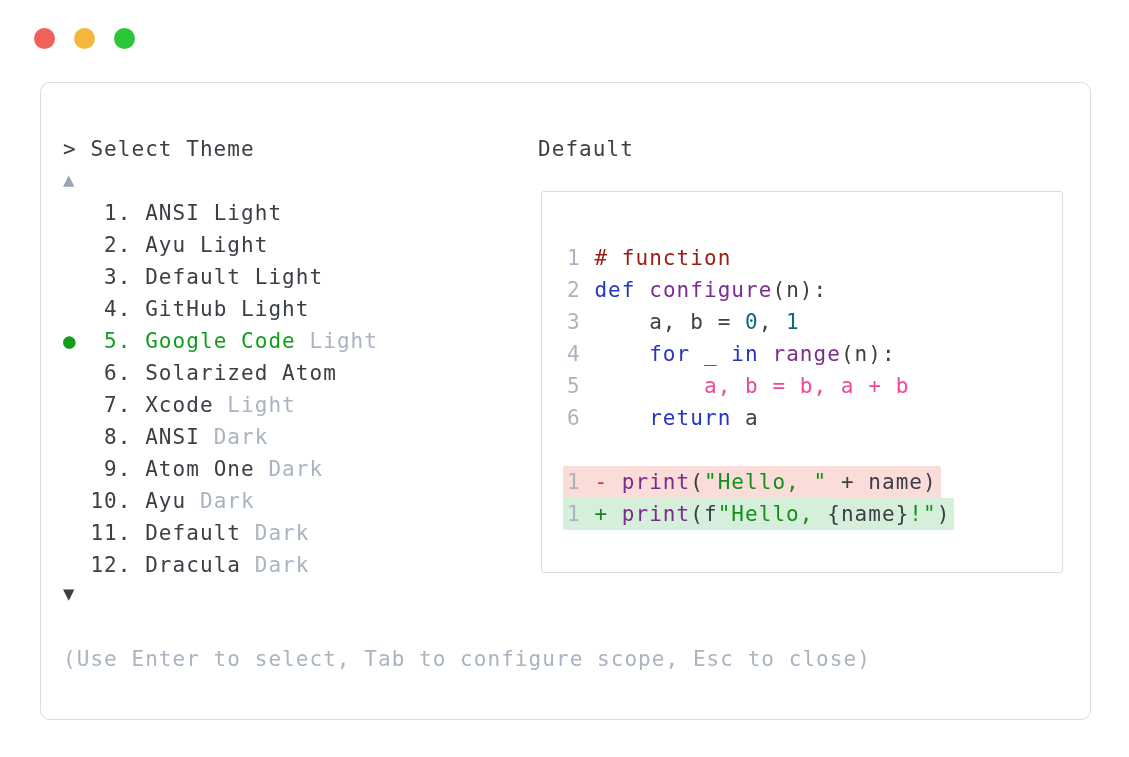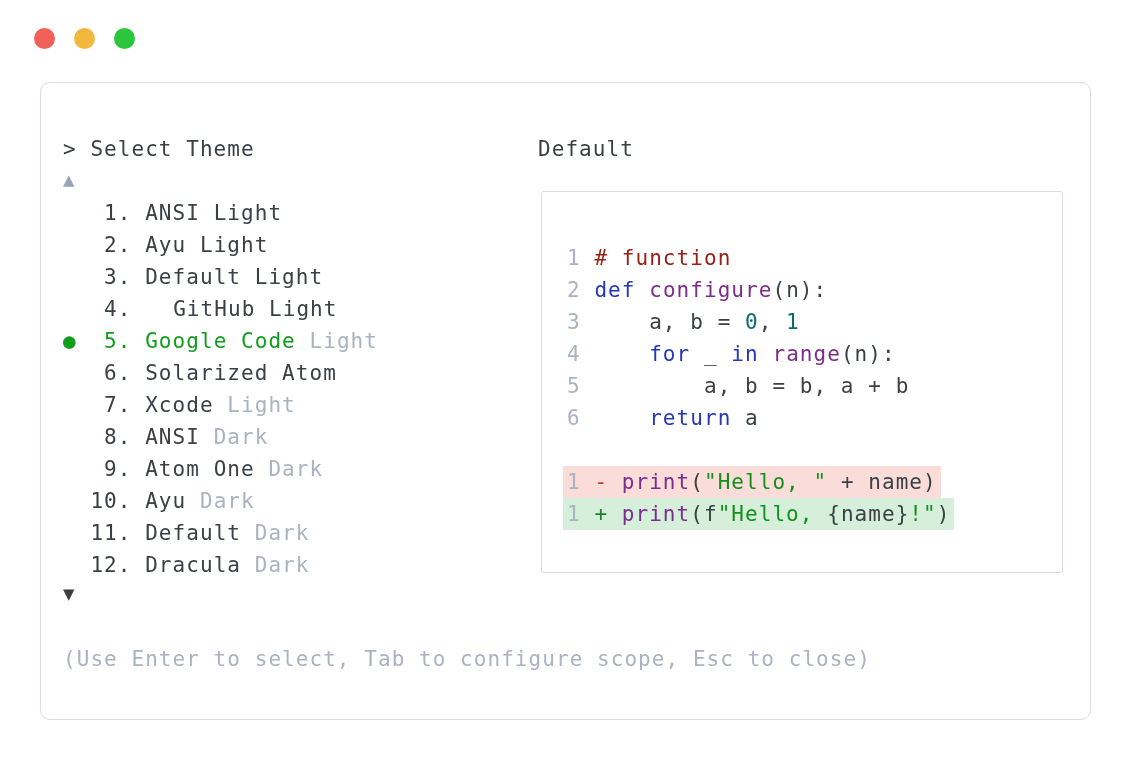--- a/index.html
+++ b/index.html
@@ -35,41 +35,41 @@
 <div class="panel">
   <div class="line prompt">&gt; Select Theme</div>
   <div class="line preview-title">Default</div>
 
   <div class="line tri tri-up">▲</div>
 
   <div class="list">
       <div class="row"><span style="color: rgb(17, 158, 29);">  </span><span style="color: rgb(58, 64, 70);"> 1. </span><span style="color: rgb(58, 64, 70);">ANSI Light</span></div>
       <div class="row"><span style="color: rgb(17, 158, 29);">  </span><span style="color: rgb(58, 64, 70);"> 2. </span><span style="color: rgb(58, 64, 70);">Ayu Light</span></div>
       <div class="row"><span style="color: rgb(17, 158, 29);">  </span><span style="color: rgb(58, 64, 70);"> 3. </span><span style="color: rgb(58, 64, 70);">Default Light</span></div>
-      <div class="row"><span style="color: rgb(17, 158, 29);">  </span><span style="color: rgb(58, 64, 70);"> 4. </span><span style="color: rgb(58, 64, 70); margin-left: 28px;">GitHub Light</span></div>
+      <div class="row"><span style="color: rgb(17, 158, 29);">  </span><span style="color: rgb(58, 64, 70);"> 4. </span><span style="color: rgb(58, 64, 70);">GitHub Light</span></div>
       <div class="row"><span style="color: rgb(17, 158, 29);">● </span><span style="color: rgb(17, 158, 29);"> 5. </span><span style="color: rgb(17, 158, 29);">Google Code</span><span style="color: rgb(169, 179, 194);"> Light</span></div>
       <div class="row"><span style="color: rgb(17, 158, 29);">  </span><span style="color: rgb(58, 64, 70);"> 6. </span><span style="color: rgb(58, 64, 70);">Solarized Atom</span></div>
       <div class="row"><span style="color: rgb(17, 158, 29);">  </span><span style="color: rgb(58, 64, 70);"> 7. </span><span style="color: rgb(58, 64, 70);">Xcode</span><span style="color: rgb(169, 179, 194);"> Light</span></div>
       <div class="row"><span style="color: rgb(17, 158, 29);">  </span><span style="color: rgb(58, 64, 70);"> 8. </span><span style="color: #404040;">ANSI</span><span style="color: rgb(169, 179, 194);"> Dark</span></div>
       <div class="row"><span style="color: rgb(17, 158, 29);">  </span><span style="color: rgb(58, 64, 70);"> 9. </span><span style="color: rgb(58, 64, 70);">Atom One</span><span style="color: rgb(169, 179, 194);"> Dark</span></div>
       <div class="row"><span style="color: rgb(17, 158, 29);">  </span><span style="color: rgb(58, 64, 70);">10. </span><span style="color: rgb(58, 64, 70);">Ayu</span><span style="color: rgb(169, 179, 194);"> Dark</span></div>
       <div class="row"><span style="color: rgb(17, 158, 29);">  </span><span style="color: rgb(58, 64, 70);">11. </span><span style="color: rgb(58, 64, 70);">Default</span><span style="color: rgb(169, 179, 194);"> Dark</span></div>
       <div class="row"><span style="color: rgb(17, 158, 29);">  </span><span style="color: rgb(58, 64, 70);">12. </span><span style="color: rgb(58, 64, 70);">Dracula</span><span style="color: rgb(169, 179, 194);"> Dark</span></div>
     </div>
 
   <div class="line tri tri-down">▼</div>
 
   <div class="line footer">(Use Enter to select, Tab to configure scope, Esc to close)</div>
 
   <div class="preview-box">
     <div class="code">
         <div class="row"><span style="color: rgb(169, 179, 194);">1 </span><span style="color: rgb(153, 32, 21);"># function</span></div>
         <div class="row"><span style="color: rgb(169, 179, 194);">2 </span><span style="color: rgb(38, 54, 189);">def</span><span style="color: rgb(58, 64, 70);"> </span><span style="color: rgb(124, 44, 140);">configure</span><span style="color: rgb(58, 64, 70);">(n):</span></div>
         <div class="row"><span style="color: rgb(169, 179, 194);">3 </span><span style="color: rgb(58, 64, 70);">    a, b = </span><span style="color: rgb(12, 107, 112);">0</span><span style="color: rgb(58, 64, 70);">, </span><span style="color: rgb(12, 107, 112);">1</span></div>
         <div class="row"><span style="color: rgb(169, 179, 194);">4 </span><span style="color: rgb(58, 64, 70);">    </span><span style="color: rgb(38, 54, 189);">for</span><span style="color: rgb(58, 64, 70);"> _ </span><span style="color: rgb(38, 54, 189);">in</span><span style="color: rgb(58, 64, 70);"> </span><span style="color: rgb(124, 44, 140);">range</span><span style="color: rgb(58, 64, 70);">(n):</span></div>
-        <div class="row"><span style="color: rgb(169, 179, 194);">5 </span><span style="color: #404040;">        a, b = b, a + b</span></div>
+        <div class="row"><span style="color: rgb(169, 179, 194);">5 </span><span style="color: #ec4899;">        a, b = b, a + b</span></div>
         <div class="row"><span style="color: rgb(169, 179, 194);">6 </span><span style="color: rgb(58, 64, 70);">    </span><span style="color: rgb(38, 54, 189);">return</span><span style="color: rgb(58, 64, 70);"> a</span></div>
         <div class="row"></div>
         <div class="row"><span class="diff-chip" style="background: rgb(250, 220, 217);"><span style="color: rgb(169, 179, 194);">1 </span><span style="color: rgb(194, 59, 48);">- </span><span style="color: rgb(124, 44, 140);">print</span><span style="color: rgb(58, 64, 70);">(</span><span style="color: rgb(18, 144, 26);">"Hello, "</span><span style="color: rgb(58, 64, 70);"> + name)</span></span></div>
         <div class="row"><span class="diff-chip" style="background: rgb(213, 239, 218);"><span style="color: rgb(169, 179, 194);">1 </span><span style="color: rgb(30, 124, 42);">+ </span><span style="color: rgb(124, 44, 140);">print</span><span style="color: rgb(58, 64, 70);">(f</span><span style="color: rgb(18, 144, 26);">"Hello, </span><span style="color: rgb(58, 64, 70);">{name}</span><span style="color: rgb(18, 144, 26);">!"</span><span style="color: rgb(58, 64, 70);">)</span></span></div>
       </div>
   </div>
 </div>
 
 </body></html>

